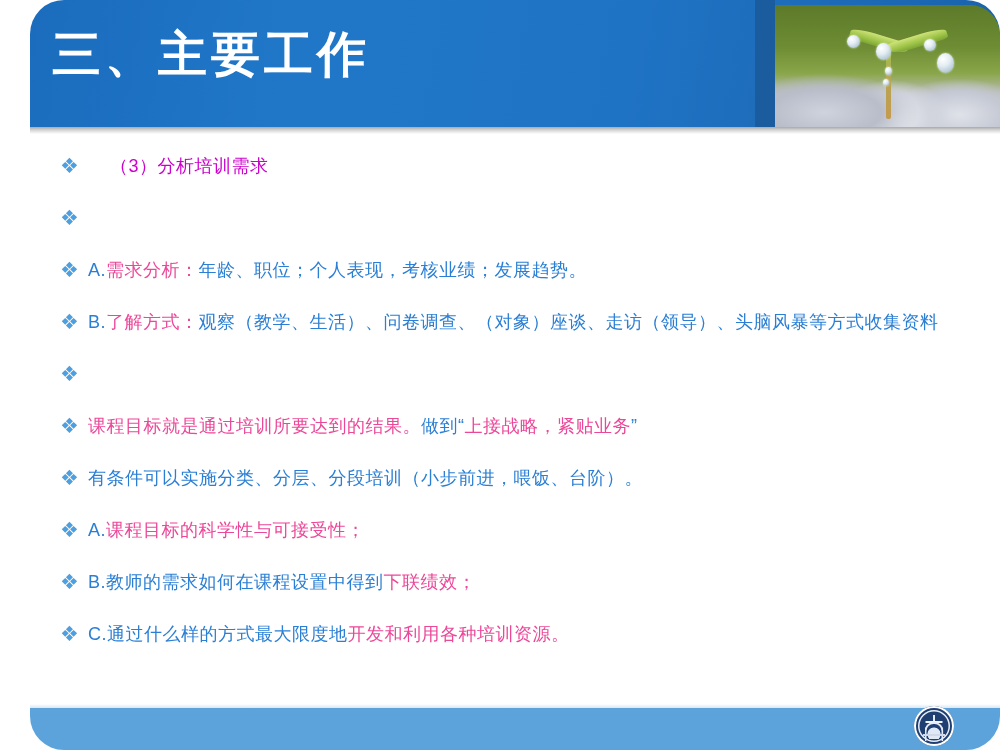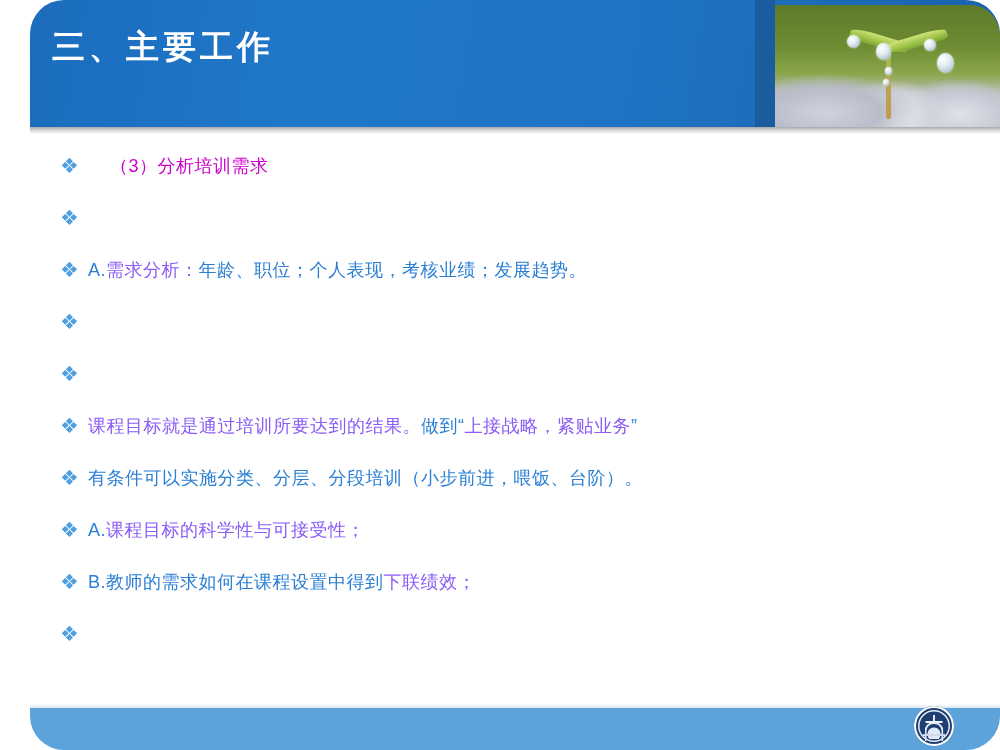--- a/index.html
+++ b/index.html
@@ -37,21 +37,21 @@
     top: 127px;
     width: 970px;
     height: 7px;
     background: linear-gradient(to bottom, #9a9a9a 0%, #c9c9c9 40%, #ffffff 100%);
     opacity: .85;
   }
   .title-text {
     position: absolute;
     left: 22px;
     top: 30px;
-    font-size: 33px;
+    font-size: 49px;
     font-weight: bold;
     color: #ffffff;
     letter-spacing: 4px;
     white-space: nowrap;
     line-height: 1;
   }
 
   
   .banner-photo {
     position: absolute;
@@ -149,21 +149,21 @@
   .bullet-text {
     flex: 1 1 auto;
     font-size: 18px;
     letter-spacing: .5px;
   }
   .bullet-text.indent-para {
     text-indent: 22px;
   }
 
   .c-blue   { color: #2a7fd4; }
-  .c-green  { color: #8b5cf6; }
+  .c-green  { color: #ec4899; }
   .c-purple { color: #cc00cc; }
 
   .seg { white-space: normal; }
 
   
   .bottom-bar {
     position: absolute;
     left: 30px;
     top: 708px;
     width: 970px;
@@ -273,20 +273,21 @@
       </div>
       <div class="bullet-row">
         <span class="bullet-mark">❖</span>
       </div>
       <div class="bullet-row">
         <span class="bullet-mark">❖</span>
         <span class="bullet-text"><span class="seg c-blue">A.</span><span class="seg c-green">需求分析：</span><span class="seg c-blue">年龄、职位；个人表现，考核业绩；发展趋势。</span></span>
       </div>
       <div class="bullet-row">
         <span class="bullet-mark">❖</span>
+        <span class="bullet-text"><span class="seg c-blue">B.</span><span class="seg c-green">了解方式：</span><span class="seg c-blue">观察（教学、生活）、问卷调查、（对象）座谈、走访（领导）、头脑风暴等方式收集资料</span></span>
       </div>
       <div class="bullet-row">
         <span class="bullet-mark">❖</span>
       </div>
       <div class="bullet-row">
         <span class="bullet-mark">❖</span>
         <span class="bullet-text"><span class="seg c-green">课程目标就是通过培训所要达到的结果。</span><span class="seg c-blue">做到</span><span class="seg c-blue">“</span><span class="seg c-green">上接战略，紧贴业务</span><span class="seg c-blue">”</span></span>
       </div>
       <div class="bullet-row">
         <span class="bullet-mark">❖</span>
@@ -295,20 +296,21 @@
       <div class="bullet-row">
         <span class="bullet-mark">❖</span>
         <span class="bullet-text"><span class="seg c-blue">A.</span><span class="seg c-green">课程</span><span class="seg c-green">目标的科学性与可接受性；</span></span>
       </div>
       <div class="bullet-row">
         <span class="bullet-mark">❖</span>
         <span class="bullet-text"><span class="seg c-blue">B.</span><span class="seg c-blue">教师的需求如何在课程设置中得到</span><span class="seg c-green">下联绩效；</span></span>
       </div>
       <div class="bullet-row">
         <span class="bullet-mark">❖</span>
+        <span class="bullet-text"><span class="seg c-blue">C.</span><span class="seg c-blue">通过什么样的方式最大限度地</span><span class="seg c-green">开发和利用各种培训资源。</span></span>
       </div>
     </div>
 
   <div class="bottom-bar-top"></div>
   <div class="bottom-bar"></div>
   <div class="logo">
     <div class="logo-inner">
       <div class="logo-spire"></div>
       <div class="logo-glyph"></div>
       <div class="logo-arch"></div>

